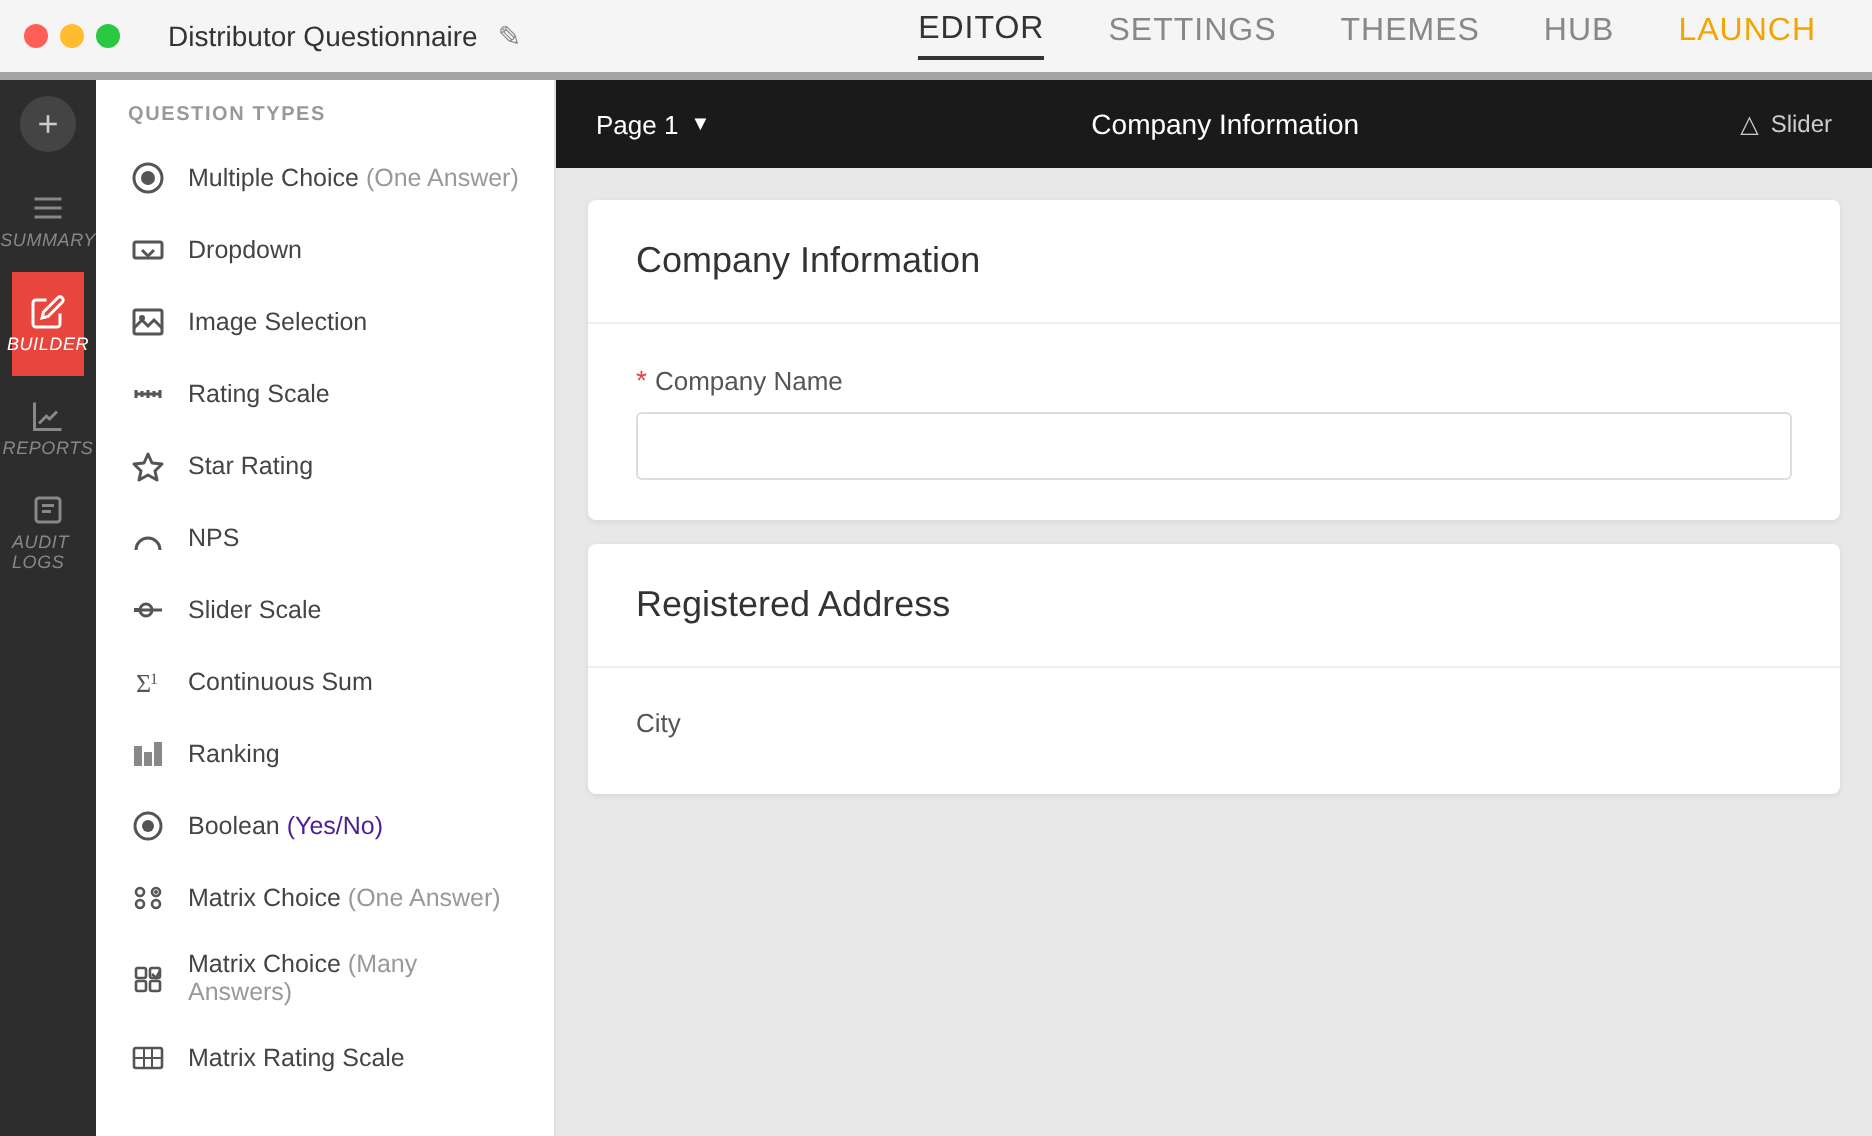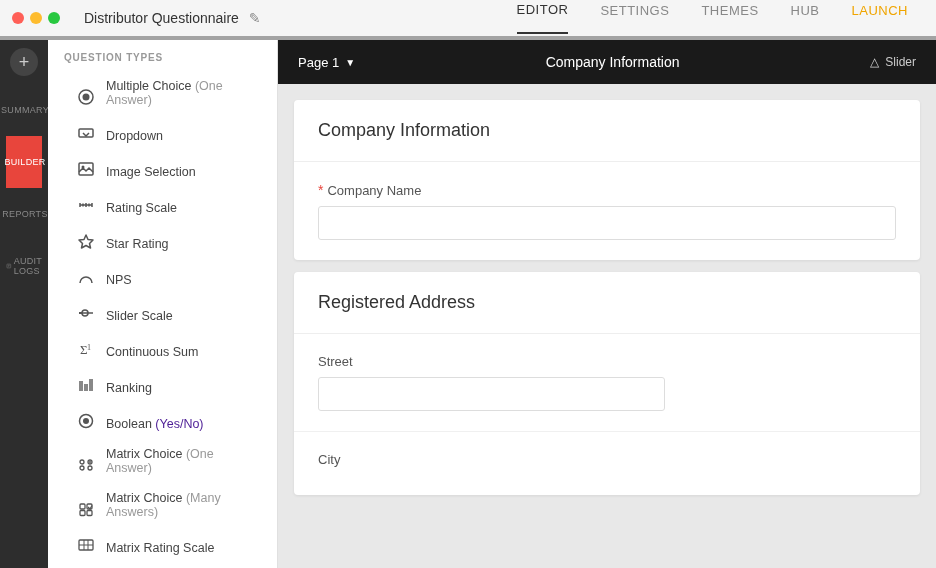--- a/index.html
+++ b/index.html
@@ -11,39 +11,39 @@
     .traffic-light { width: 12px; height: 12px; border-radius: 50%; }
     .tl-red { background: #ff5f57; }
     .tl-yellow { background: #febc2e; }
     .tl-green { background: #28c840; }
     .title-bar-center { flex: 1; display: flex; align-items: center; gap: 10px; }
     .app-title { font-size: 14px; font-weight: 500; color: #333; margin-left: 16px; }
     .edit-icon { color: #888; font-size: 14px; cursor: pointer; }
 
     
     .nav-tabs { display: flex; align-items: center; gap: 32px; margin-left: auto; margin-right: 16px; }
-    .nav-tab { font-size: 13px; font-weight: 500; color: #888; text-transform: uppercase; letter-spacing: 0.5px; cursor: pointer; padding-bottom: 15px; }
+    .nav-tab { font-size: 16px; font-weight: 500; color: #888; text-transform: uppercase; letter-spacing: 0.5px; cursor: pointer; padding-bottom: 4px; }
     .nav-tab.active { color: #333; border-bottom: 2px solid #333; }
     .nav-tab.launch { color: #f0a500; }
 
     
     .main-layout { display: flex; flex: 1; overflow: hidden; }
 
     
     .icon-sidebar { width: 48px; background: #2d2d2d; display: flex; flex-direction: column; align-items: center; padding-top: 8px; flex-shrink: 0; }
-    .icon-btn { width: 36px; height: 52px; display: flex; flex-direction: row; align-items: center; justify-content: center; gap: 2px; cursor: pointer; color: #888; }
+    .icon-btn { width: 36px; height: 52px; display: flex; flex-direction: column; align-items: center; justify-content: center; gap: 2px; cursor: pointer; color: #888; font-style: italic; }
     .icon-btn.active { color: #fff; background: #e8453c; }
     .icon-btn-label { font-size: 9px; text-transform: uppercase; letter-spacing: 0.3px; }
     .icon-btn svg { width: 18px; height: 18px; }
     .add-btn { width: 28px; height: 28px; background: #444; border-radius: 50%; display: flex; align-items: center; justify-content: center; color: #ccc; font-size: 18px; cursor: pointer; margin-bottom: 8px; }
 
     
     .question-panel { width: 230px; background: #fff; border-right: 1px solid #e0e0e0; overflow-y: auto; flex-shrink: 0; }
     .question-panel-header { padding: 12px 16px 8px; font-size: 10px; font-weight: 600; color: #999; text-transform: uppercase; letter-spacing: 0.8px; }
-    .question-item { display: flex; align-items: flex-end; gap: 10px; padding: 8px 28px; cursor: pointer; color: #444; font-size: 12.5px; }
+    .question-item { display: flex; align-items: center; gap: 10px; padding: 8px 16px; cursor: pointer; color: #444; font-size: 12.5px; }
     .q-icon { width: 20px; height: 20px; display: flex; align-items: center; justify-content: center; color: #555; flex-shrink: 0; font-size: 14px; }
 
     
     .editor-area { flex: 1; background: #e8e8e8; overflow-y: auto; }
     .page-header { background: #1a1a1a; color: #fff; display: flex; align-items: center; padding: 16px 20px; height: 44px; flex-shrink: 0; }
     .page-header-title { font-size: 13px; display: flex; align-items: center; gap: 4px; cursor: pointer; }
     .page-center { flex: 1; text-align: center; font-size: 14px; }
     .page-logic { display: flex; align-items: center; gap: 6px; font-size: 12px; color: #ccc; cursor: pointer; }
 
     .editor-content { padding: 16px; }
@@ -289,22 +289,18 @@
             <span class="required-star">*</span>
             <span>Company Name</span>
           </div>
           <input class="field-input" type="text" style="">
         </div>
       </div>
 
       <div class="card">
         <div class="card-section-title">Registered Address</div>
         <div class="card-field">
-          <div class="field-label">Street</div>
-          <input class="field-input-small" type="text" style="">
-        </div>
-        <div class="card-field">
           <div class="field-label">City</div>
         </div>
       </div>
     </div>
   </div>
 </div>
 
 </body></html>

